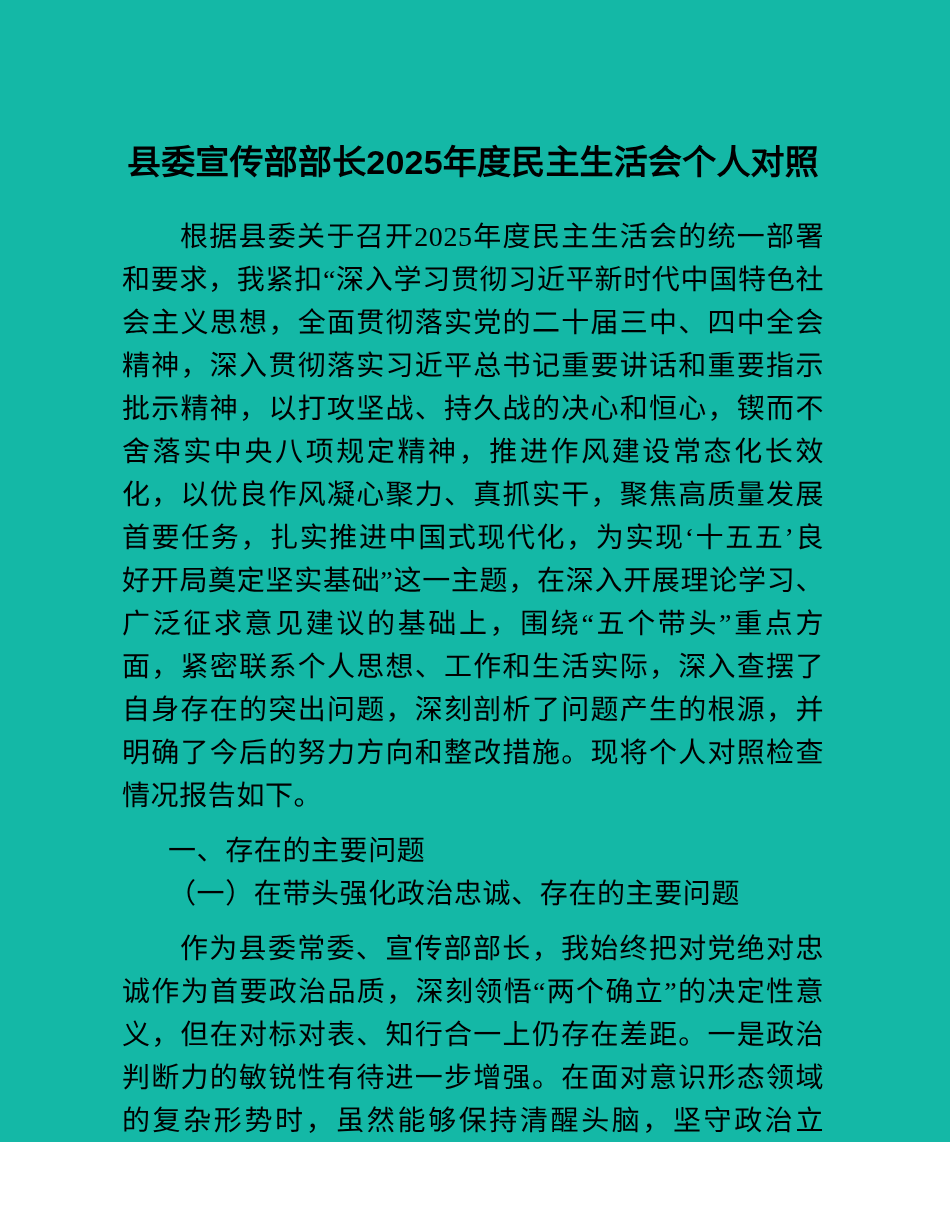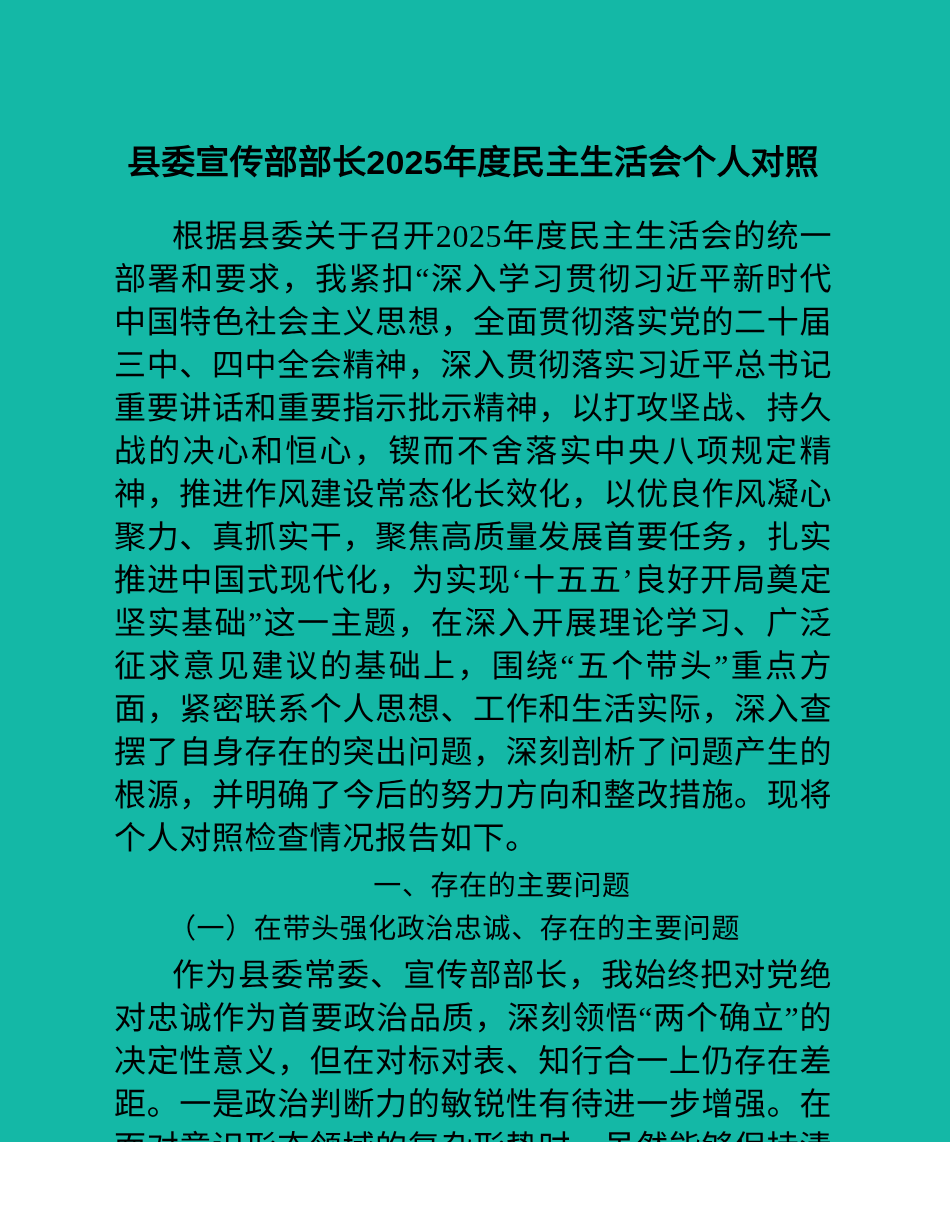--- a/index.html
+++ b/index.html
@@ -39,24 +39,24 @@
     padding-top: 136px;
   }
 
   .doc-title .title-line {
     display: block;
   }
 
   
   .para {
     font-family: "Liberation Serif", "DejaVu Serif", serif;
-    font-size: 32px;
+    font-size: 28px;
     line-height: 43px;
     color: #000000;
-    margin: 4px;
+    margin: 12px;
     text-align: justify;
     text-justify: inter-ideograph;
     text-indent: 58px;
     letter-spacing: 0.6px;
   }
 
   .para.first-para {
     margin-top: 26px;
   }
 
@@ -67,21 +67,20 @@
     color: #000000;
     margin: 0;
     text-align: left;
     text-indent: 58px;
     letter-spacing: 0.6px;
     font-weight: normal;
   }
 
   .heading.level-1 {
     margin-top: 2px;
-    text-align: center;
   }
 </style>
 </head>
 <body>
 
 <div class="page">
   <div class="doc-body">
 
     <h1 class="doc-title">
       <span class="title-line">县委宣传部部长2025年度民主生活会个人对照</span>

